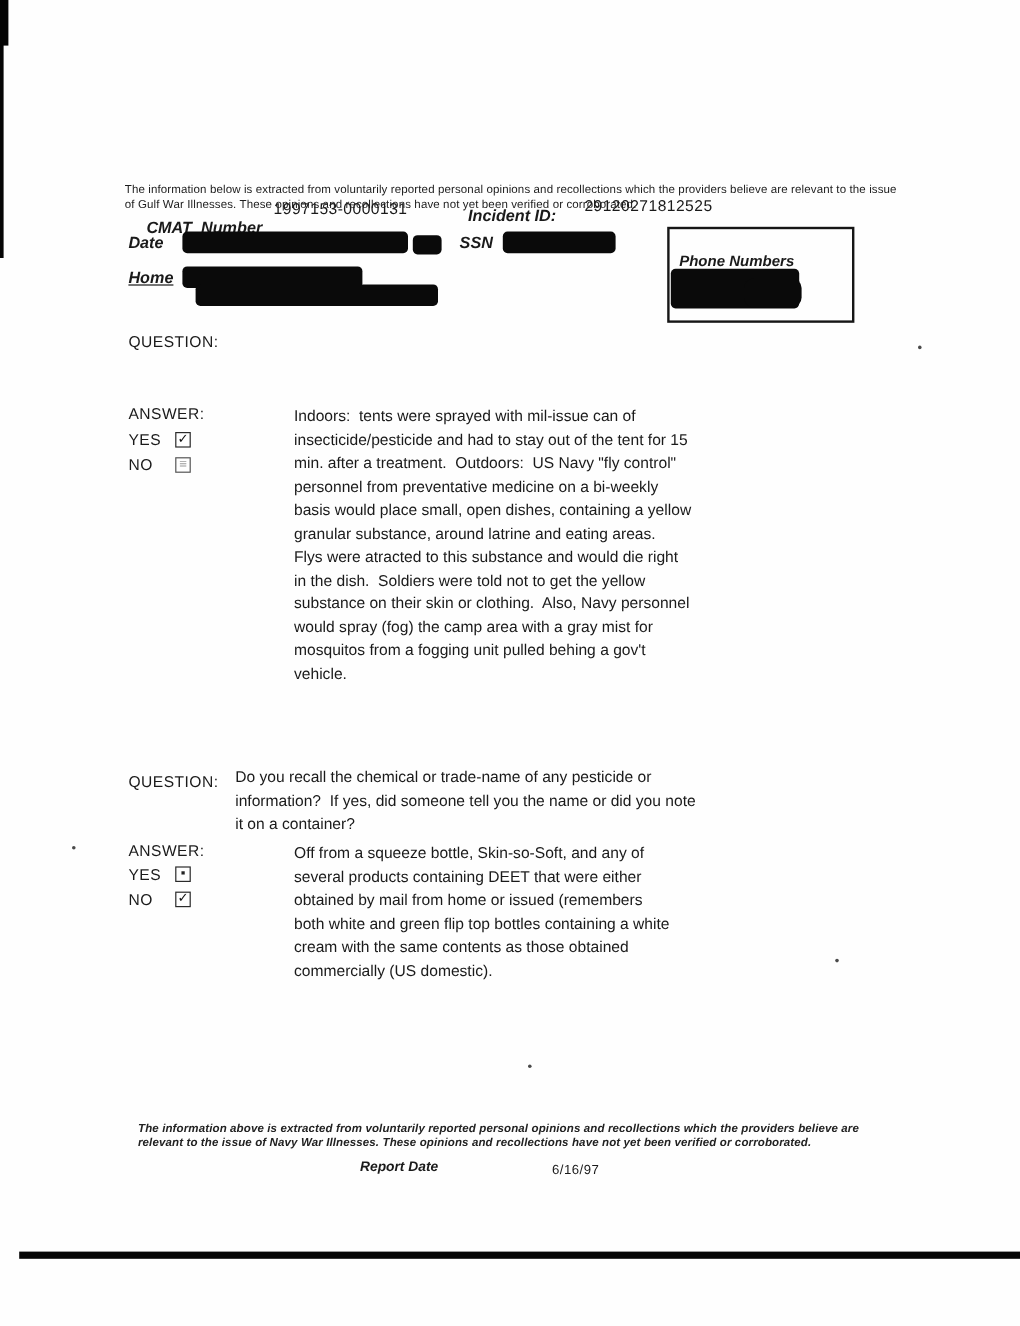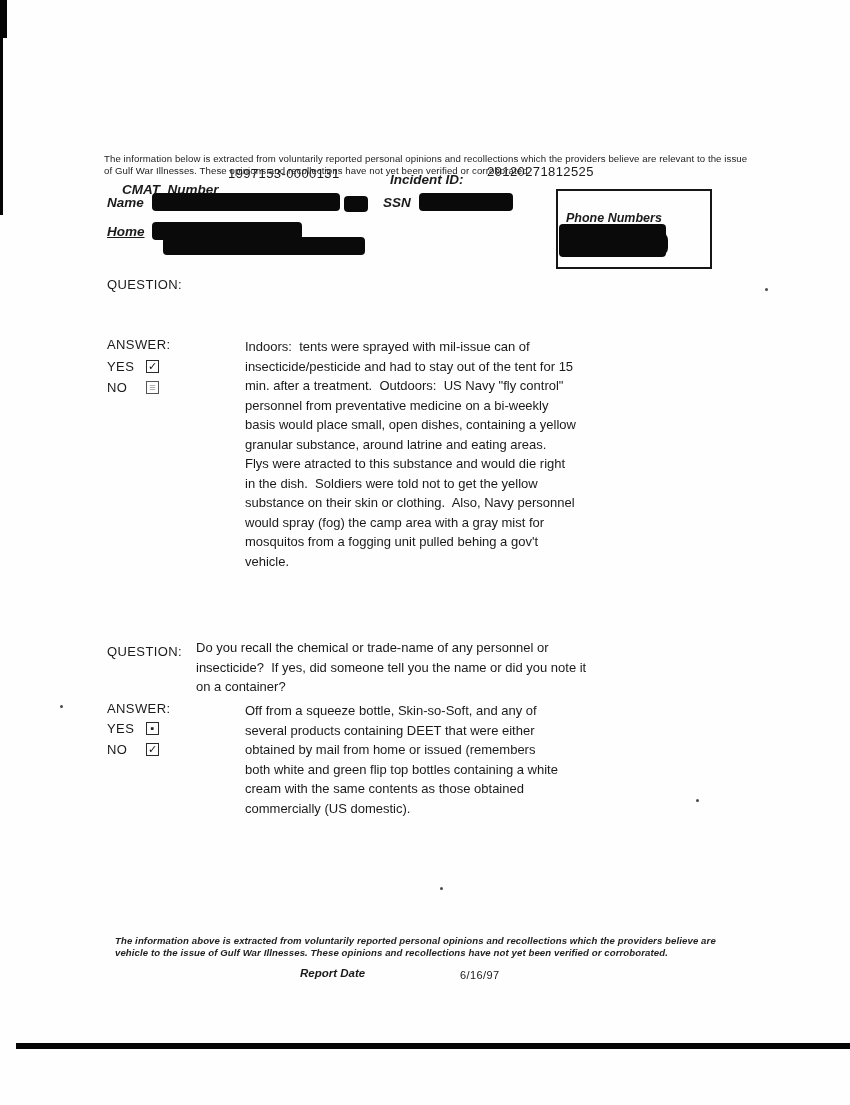--- a/index.html
+++ b/index.html
@@ -111,21 +111,21 @@
   <div class="abs speck" style="left:696px; top:799px;"></div>
   <div class="abs speck" style="left:440px; top:887px;"></div>
 
   <div class="abs disclaimer" style="left:104px; top:108px; width:652px;margin-top:45px;">The information below is extracted from voluntarily reported personal opinions and recollections which the providers believe are relevant to the issue of Gulf War Illnesses.  These opinions and recollections have not yet been verified or corroborated.</div>
 
   <div class="abs field-label" style="left:122px; top:162px;margin-top:20px;">CMAT  Number</div>
   <div class="abs field-value" style="left:228px; top:166px;">1997153-0000131</div>
   <div class="abs field-label" style="left:390px; top:172px;">Incident ID:</div>
   <div class="abs field-value" style="left:487px; top:164px;">29120271812525</div>
 
-  <div class="abs field-label" style="left:107px; top:195px;">Name</div>
+  <div class="abs field-label" style="left:107px; top:195px;">Date</div>
   <div class="abs redact" style="left:152px; top:193px; width:188px; height:18px;"></div>
   <div class="abs redact" style="left:344px; top:196px; width:24px; height:16px;"></div>
   <div class="abs field-label" style="left:383px; top:195px;">SSN</div>
   <div class="abs redact" style="left:419px; top:193px; width:94px; height:18px;"></div>
 
   <div class="abs phone-box" style="left:556px; top:189px; width:152px; height:76px;"></div>
   <div class="abs field-label" style="left:566px; top:211px; font-size:12.5px;">Phone Numbers</div>
   <div class="abs redact" style="left:559px; top:224px; width:107px; height:33px;"></div>
   <div class="abs redact" style="left:620px; top:232px; width:48px; height:24px; border-radius:8px;"></div>
 
@@ -140,30 +140,30 @@
   <div class="abs checkbox" style="left:146px; top:360px;">
       <span>✓</span>
     </div>
   <div class="abs qa-label" style="left:107px; top:380px;">NO</div>
   <div class="abs checkbox faint" style="left:146px; top:381px;">
       <span>≡</span>
     </div>
   <div class="abs qa-text" style="left:245px; top:337px; width:332px;">Indoors:  tents were sprayed with mil-issue can of insecticide/pesticide and had to stay out of the tent for 15 min. after a treatment.  Outdoors:  US Navy "fly control" personnel from preventative medicine on a bi-weekly basis would place small, open dishes, containing a yellow granular substance, around latrine and eating areas.  Flys were atracted to this substance and would die right in the dish.  Soldiers were told not to get the yellow substance on their skin or clothing.  Also, Navy personnel would spray (fog) the camp area with a gray mist for mosquitos from a fogging unit pulled behing a gov't vehicle.</div>
 
   <div class="abs qa-label" style="left:107px; top:644px;">QUESTION:</div>
-  <div class="abs qa-text" style="left:196px; top:638px; width:392px;">Do you recall the chemical or trade-name of any personnel or insecticide?  If yes, did someone tell you the name or did you note it on a container?</div>
+  <div class="abs qa-text" style="left:196px; top:638px; width:392px;">Do you recall the chemical or trade-name of any pesticide or information?  If yes, did someone tell you the name or did you note it on a container?</div>
 
   <div class="abs qa-label" style="left:107px; top:701px;">ANSWER:</div>
   <div class="abs qa-label" style="left:107px; top:721px;">YES</div>
   <div class="abs checkbox dark-mark" style="left:146px; top:722px;">
       <span>▪</span>
     </div>
   <div class="abs qa-label" style="left:107px; top:742px;">NO</div>
   <div class="abs checkbox" style="left:146px; top:743px;">
       <span>✓</span>
     </div>
   <div class="abs qa-text" style="left:245px; top:701px; width:318px;">Off from a squeeze bottle, Skin-so-Soft, and any of several products containing DEET that were either obtained by mail from home or issued (remembers both white and green flip top bottles containing a white cream with the same contents as those obtained commercially (US domestic).</div>
 
-  <div class="abs disclaimer footer" style="left:115px; top:935px; width:608px;">The information above is extracted from voluntarily reported personal opinions and recollections which the providers believe are vehicle to the issue of Gulf War Illnesses.  These opinions and recollections have not yet been verified or corroborated.</div>
+  <div class="abs disclaimer footer" style="left:115px; top:935px; width:608px;">The information above is extracted from voluntarily reported personal opinions and recollections which the providers believe are relevant to the issue of Navy War Illnesses.  These opinions and recollections have not yet been verified or corroborated.</div>
   <div class="abs report-date-label" style="left:300px; top:967px;">Report Date</div>
   <div class="abs report-date-value" style="left:425px; top:969px;">6/16/97</div>
 
 </div>
 
 </body></html>

